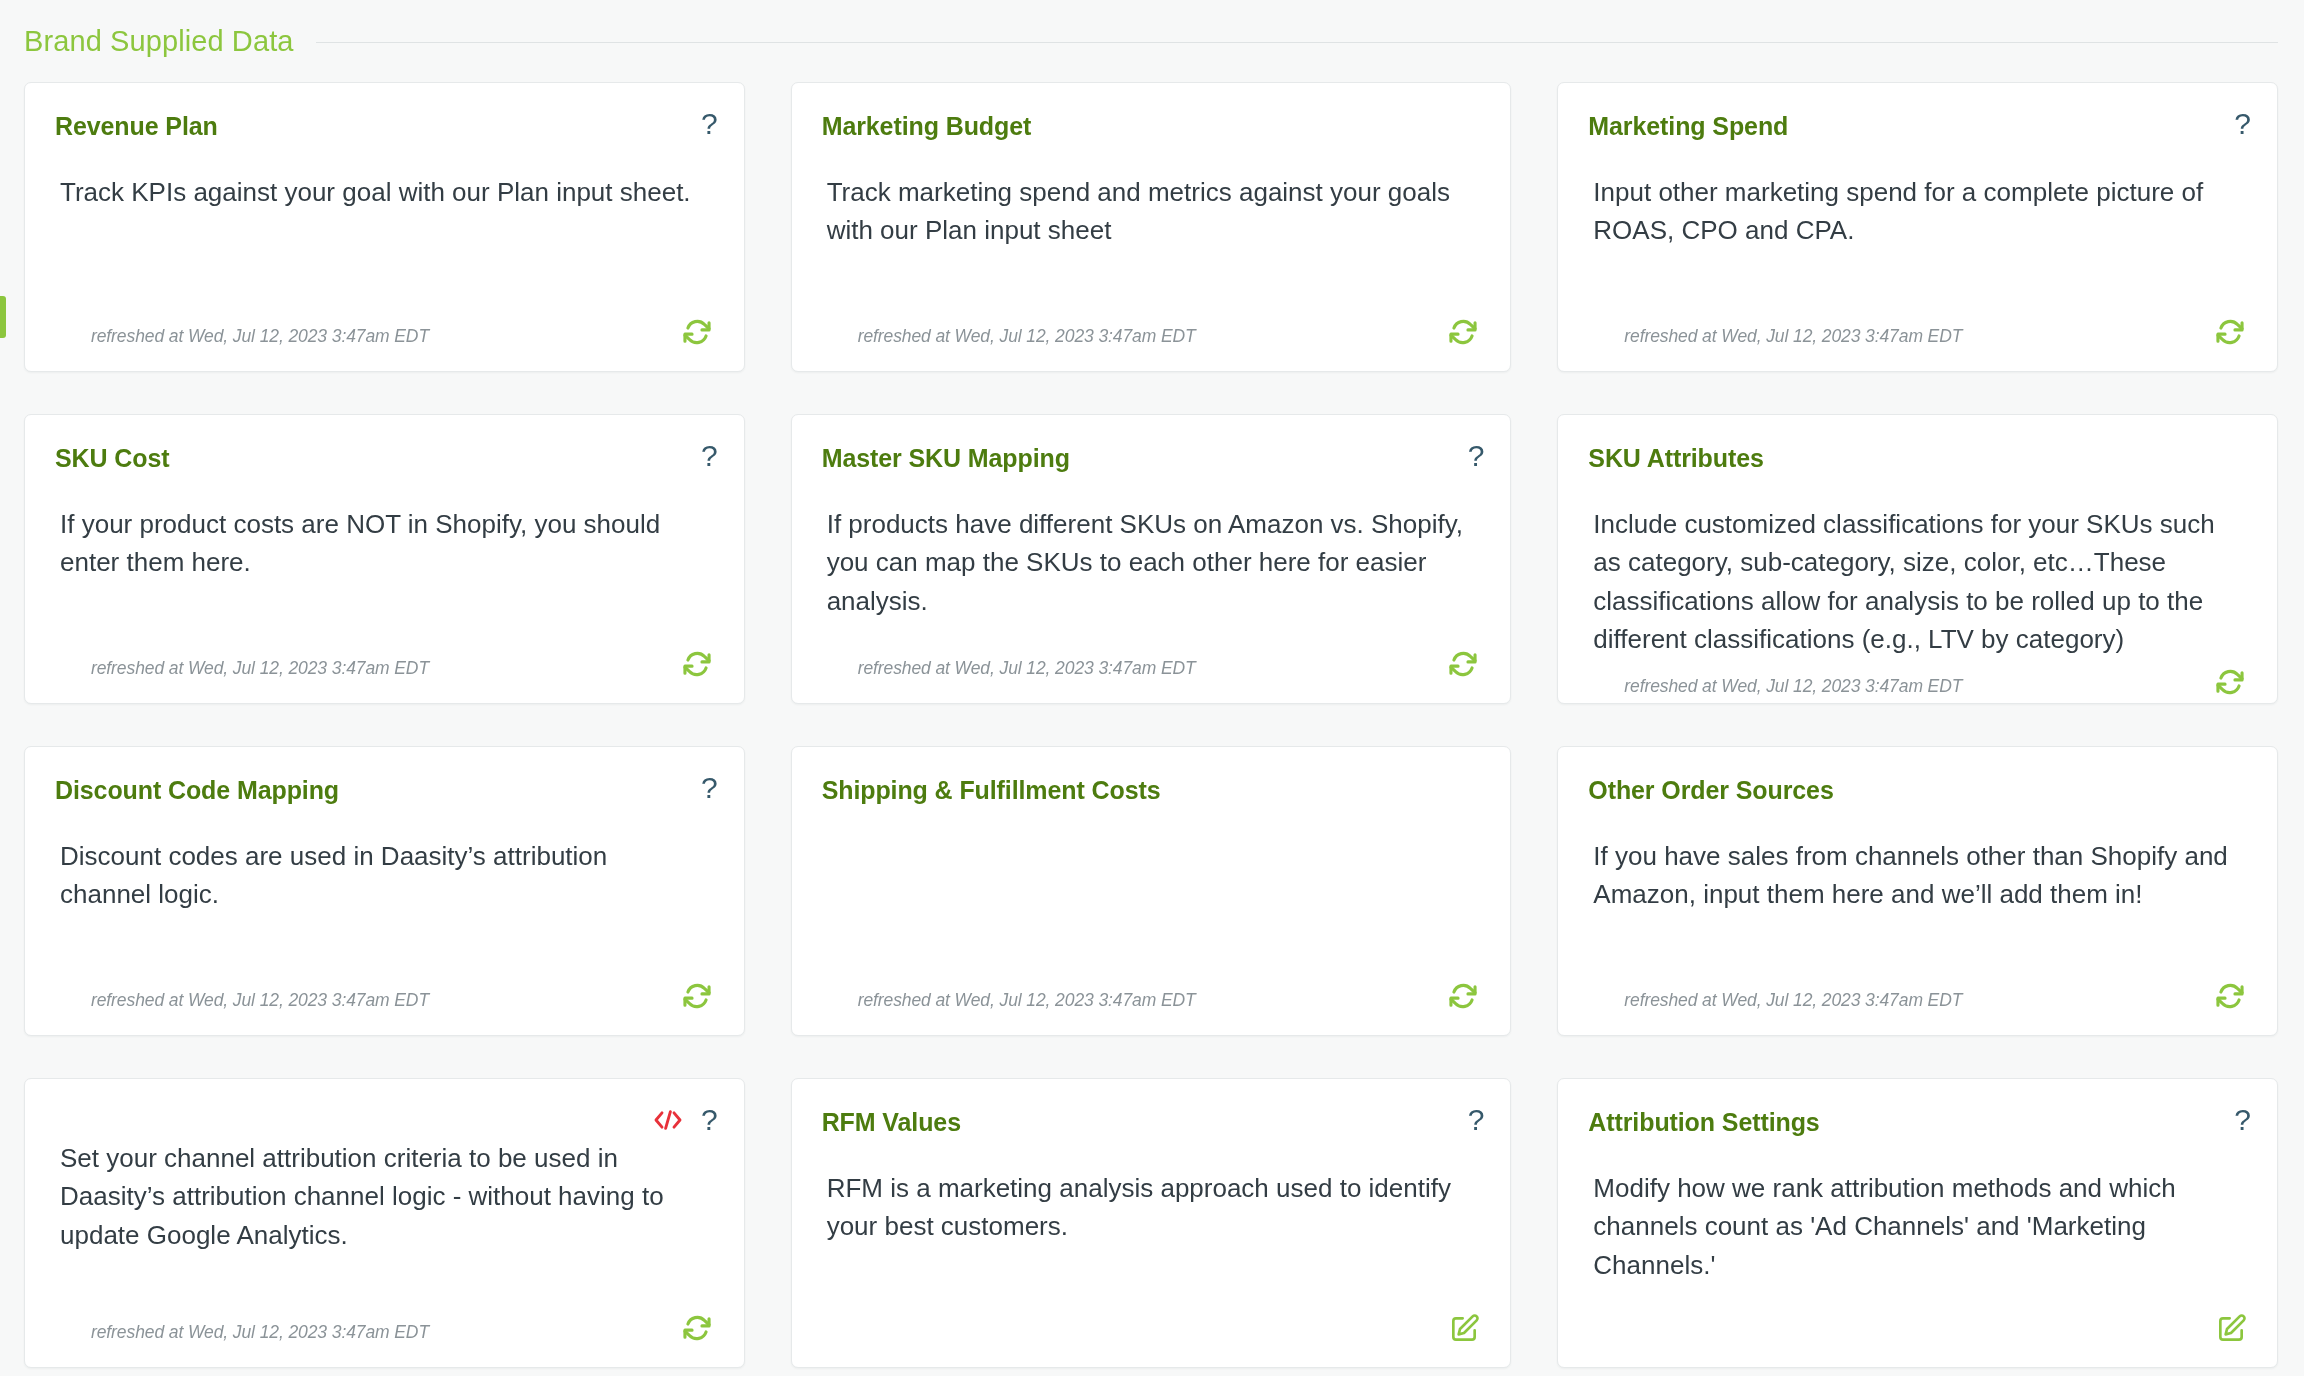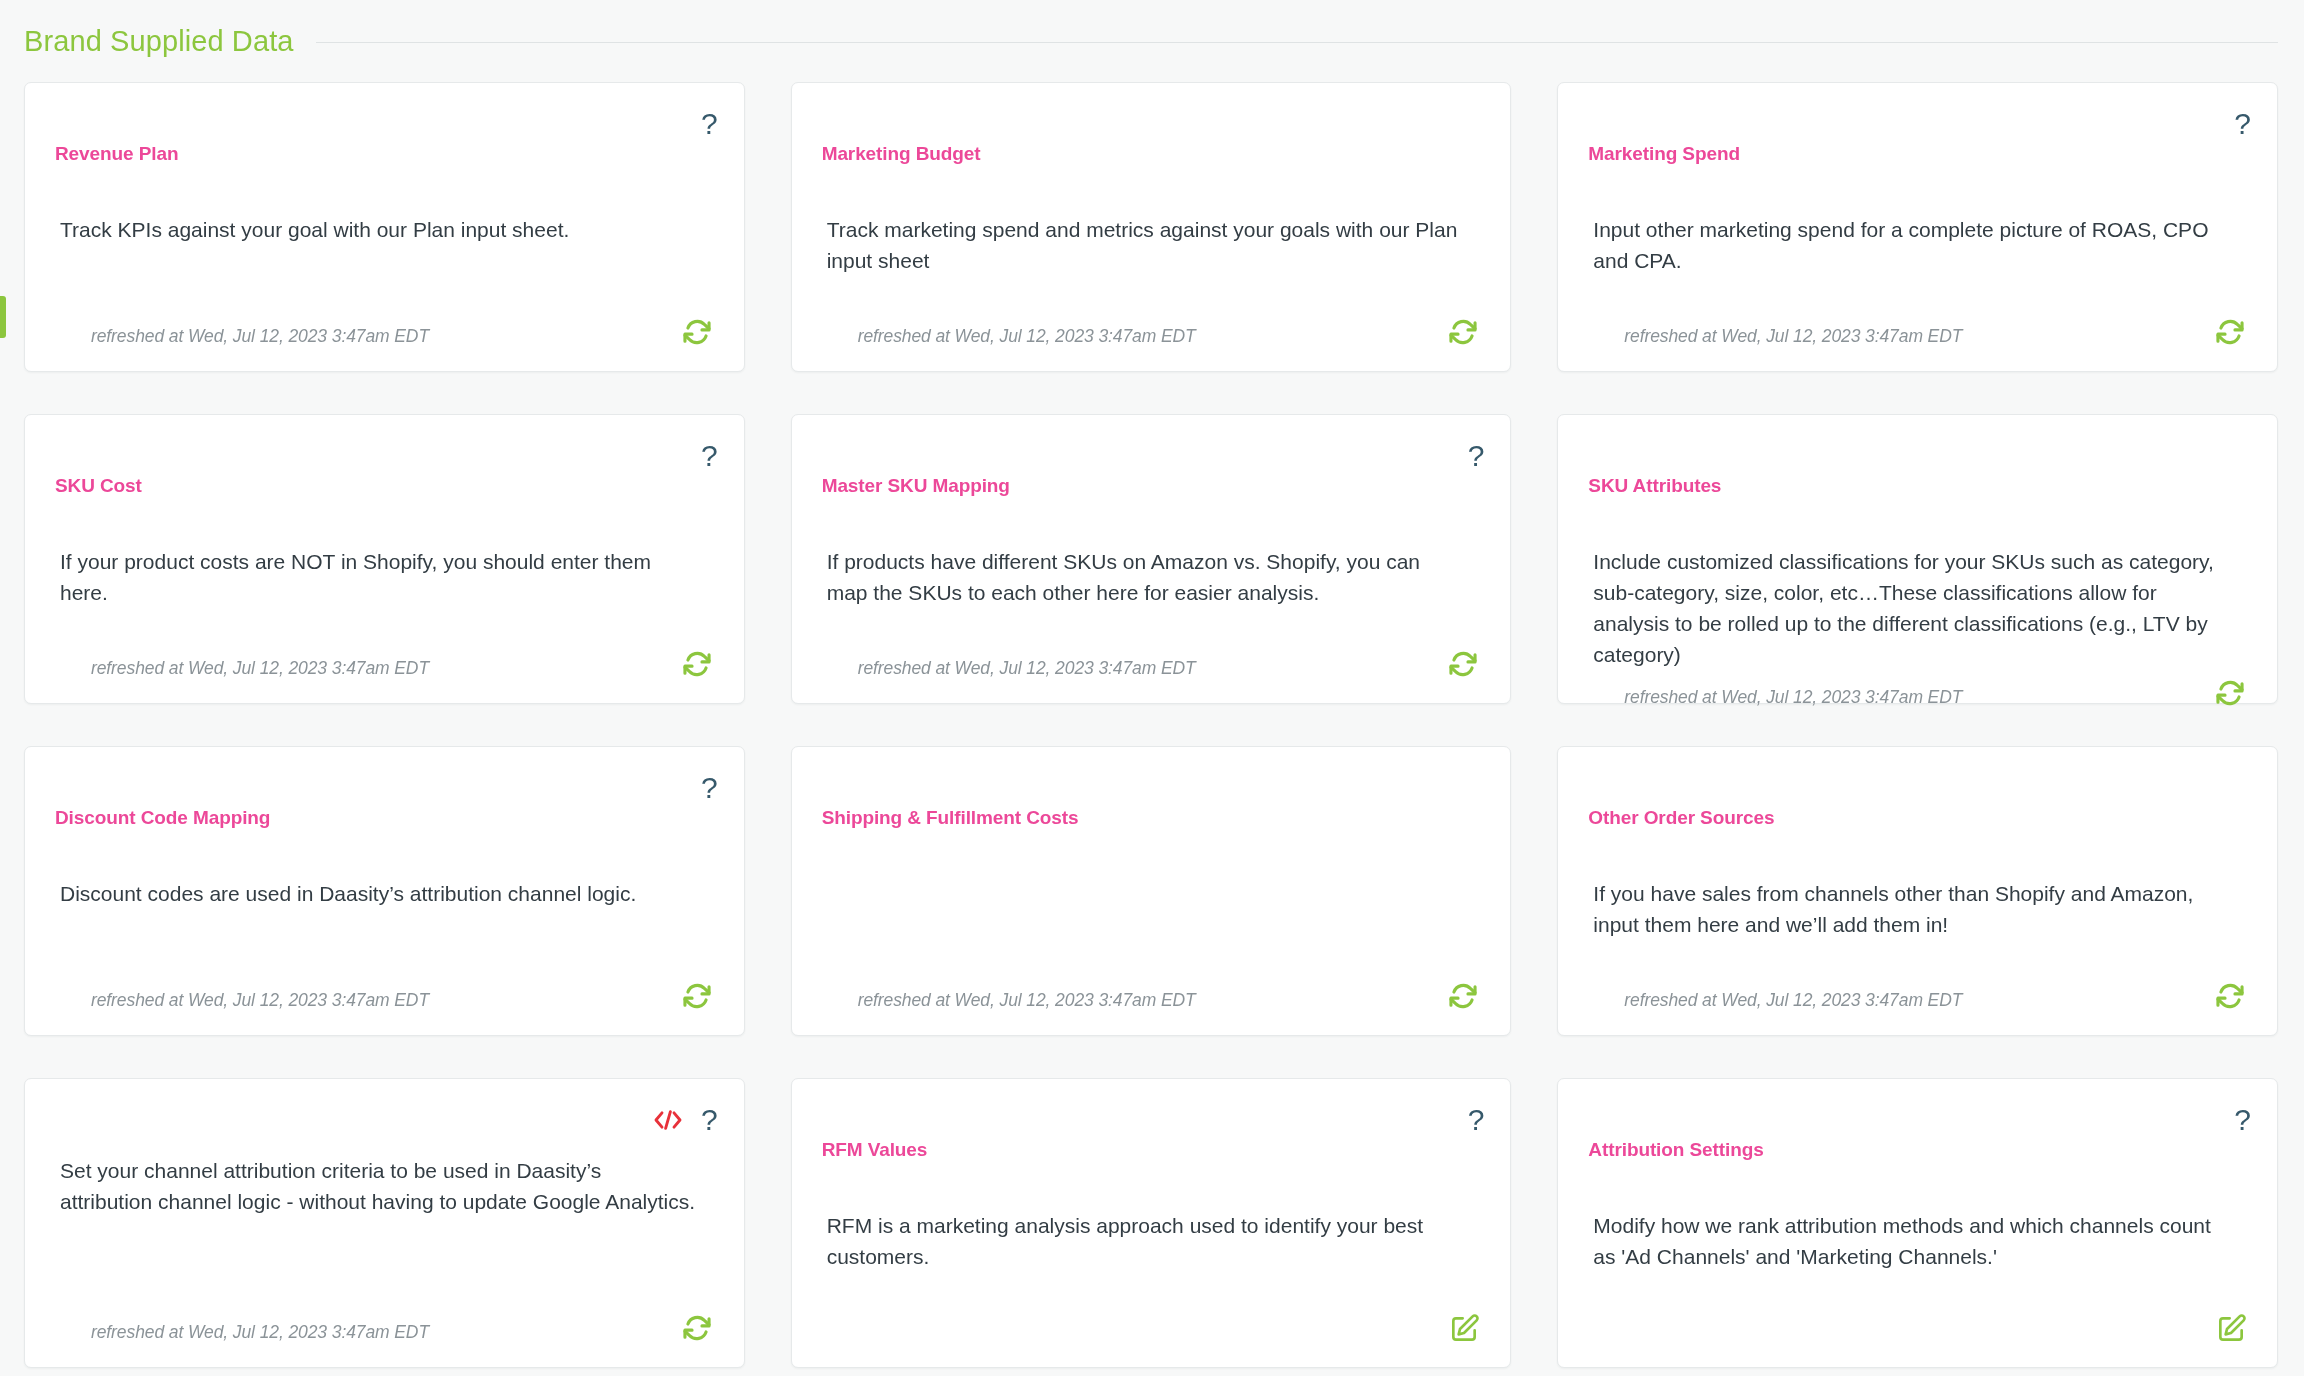--- a/index.html
+++ b/index.html
@@ -68,32 +68,31 @@
     border: 1px solid #e6e9ea;
     border-radius: 7px;
     box-shadow: 0 1px 2px rgba(40,50,60,0.05);
     height: 290px;
     padding: 28px 30px 22px 30px;
     display: flex;
     flex-direction: column;
   }
 
   .card-title {
-    font-size: 19px;
+    font-size: 25px;
     font-weight: 700;
-    color: #ec4899;
+    color: #4d7c0f;
     letter-spacing: -0.1px;
     line-height: 1.2;
     padding-right: 90px;
+  }
+
+  .card-desc {
     margin-top: 32px;
-  }
-
-  .card-desc {
-    margin-top: 48px;
-    font-size: 21px;
+    font-size: 26px;
     line-height: 1.48;
     color: #333d44;
     padding-left: 5px;
     padding-right: 16px;
     max-width: 672px;
   }
 
   .card-footer {
     margin-top: auto;
     display: flex;

